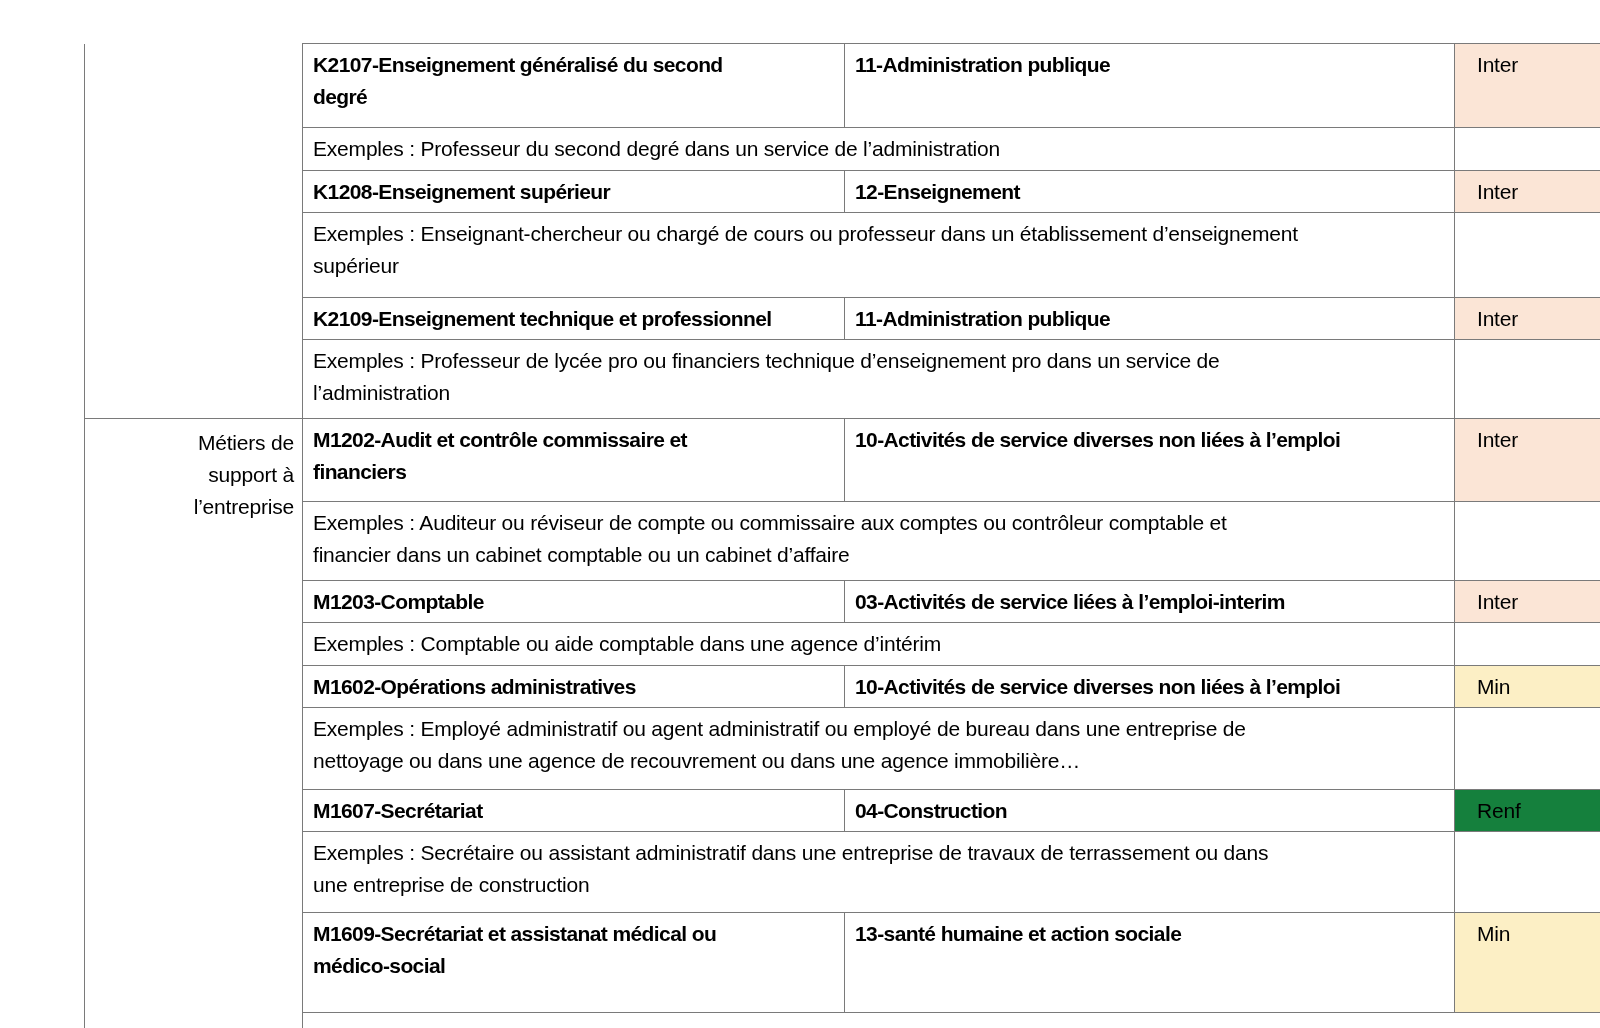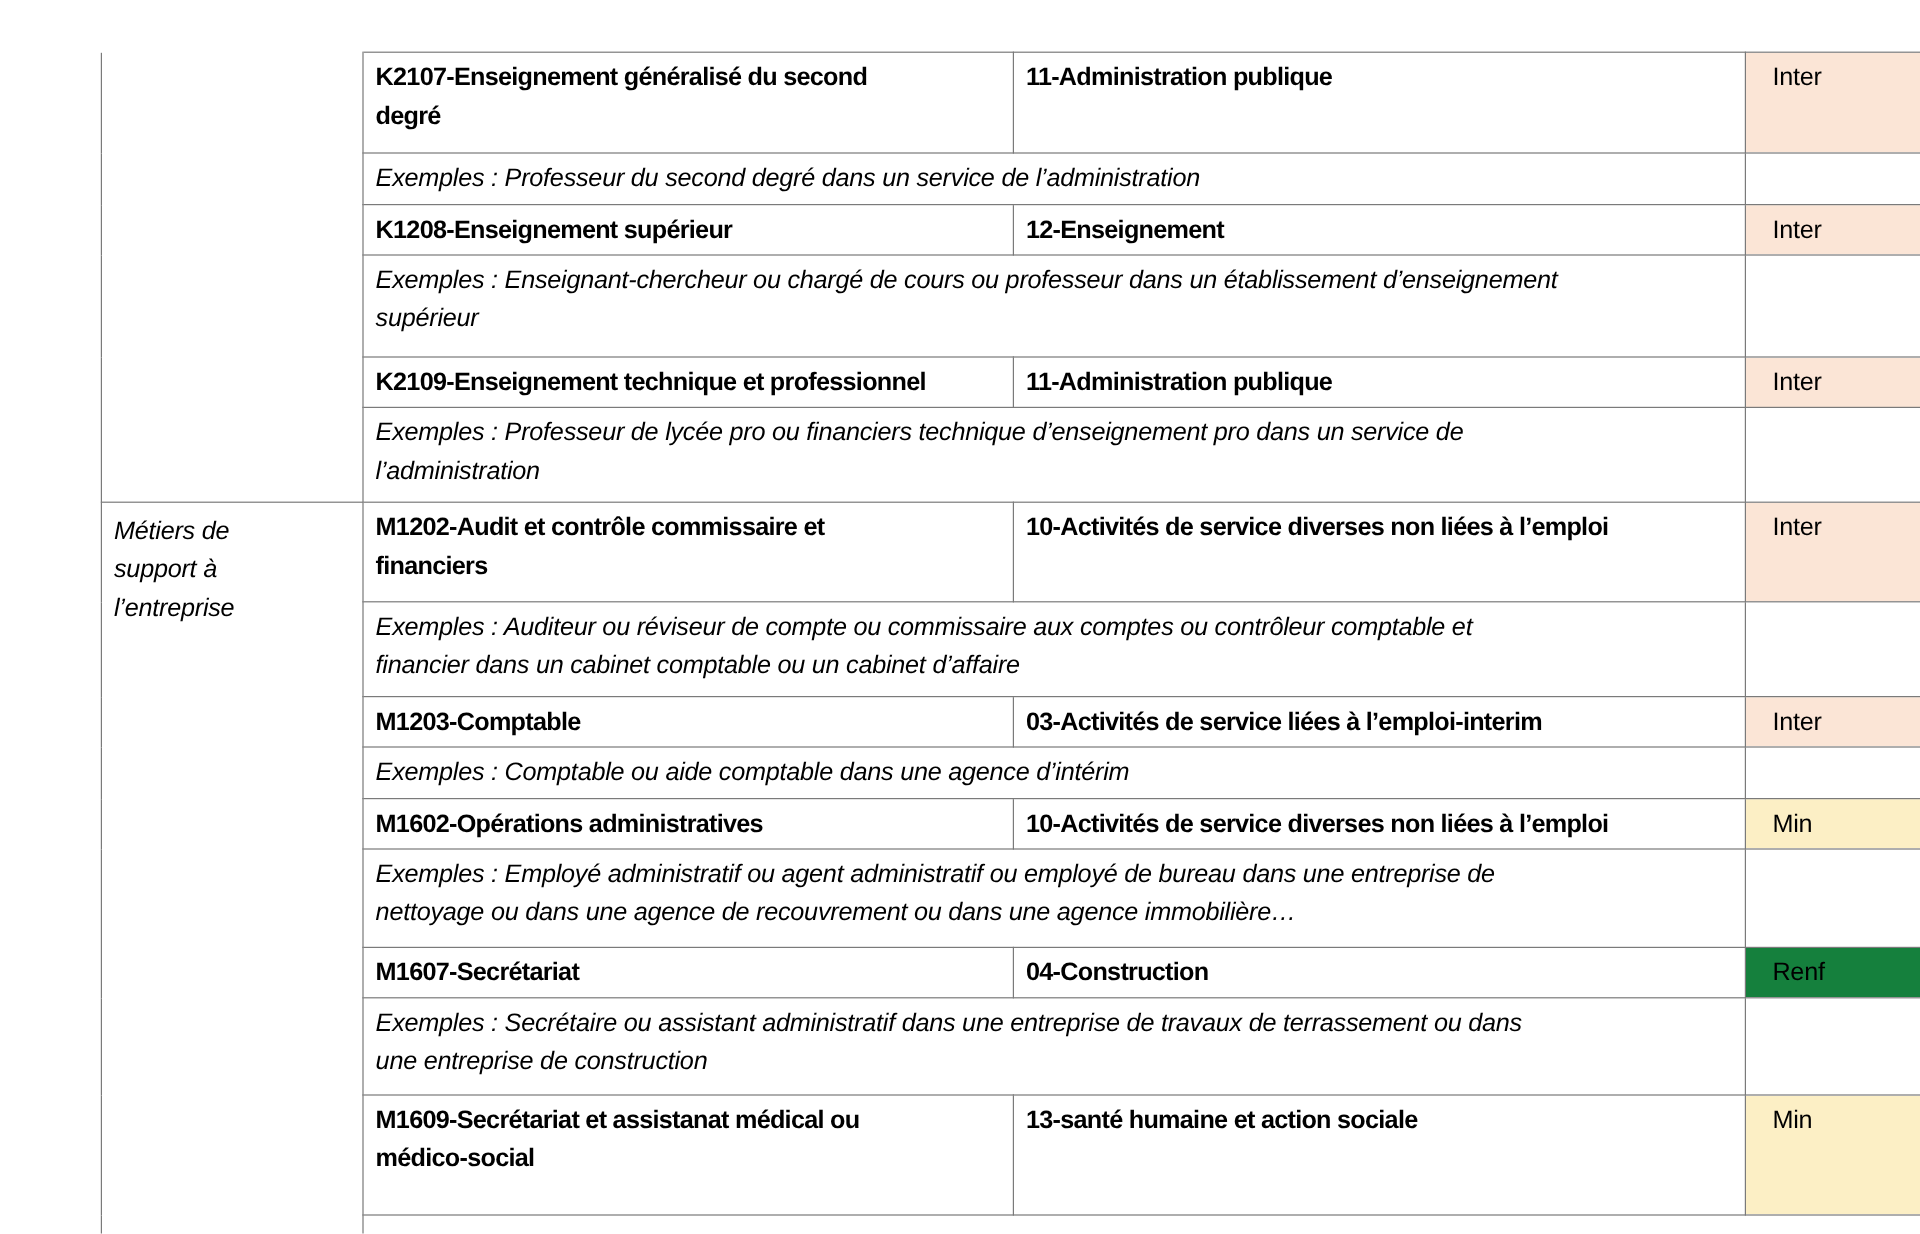--- a/index.html
+++ b/index.html
@@ -18,30 +18,29 @@
     vertical-align:top;
     padding:5px 8px 4px 10px;
     font-size:21px;line-height:32px;
     white-space:pre-wrap;
     overflow:hidden;
   }
   td.cell-metier,td.cell-secteur{
     font-weight:700;letter-spacing:-0.6px;
   }
   td.cell-exemples{
-    font-style:italic;letter-spacing:-0.2px;
+    letter-spacing:-0.2px;
   }
   td.cell-status{
     font-weight:400;letter-spacing:-0.2px;padding-left:22px;
   }
   td.cell-status-empty{background:#fff;}
   td.cell-category{
-    text-align:left;font-weight:400;letter-spacing:-0.2px;
+    text-align:right;font-weight:400;letter-spacing:-0.2px;
     padding-top:8px;
-    font-style:italic;
   }
   td.cat-first{border-top:none;}
   td.cat-second{border-bottom:none;}
   tr.stub-row td{border:none;background:#fff;}
 </style>
 </head>
 <body>
 
 <table class="doc-table">
   <colgroup>

